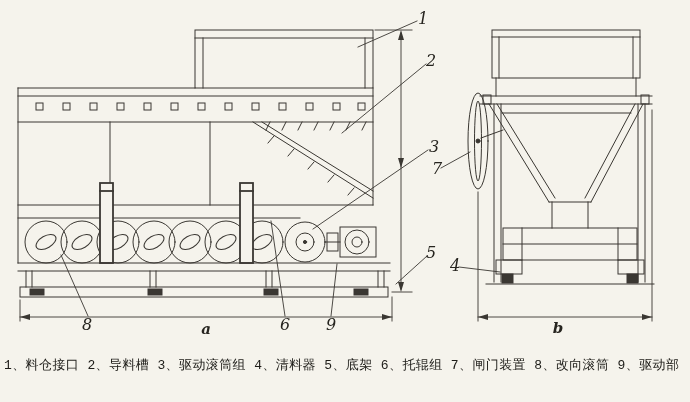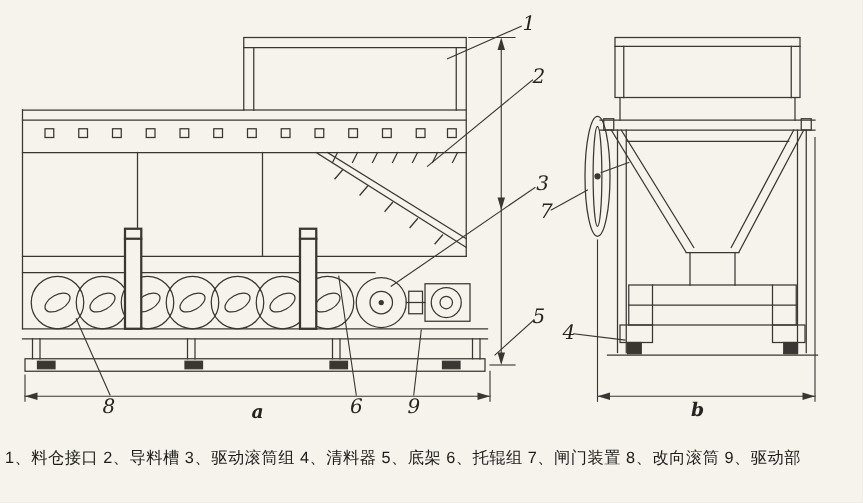--- a/index.html
+++ b/index.html
@@ -24,21 +24,21 @@
   .legend {
     position: absolute;
     left: 4px;
     top: 357px;
     width: 684px;
     font-size: 13px;
     line-height: 17px;
     color: #1d1c18;
     letter-spacing: 0.4px;
     white-space: nowrap;
-    font-family: Liberation Sans, sans-serif;
+    font-family: Liberation Mono, monospace;
   }
   .part-num {
     font-style: italic;
     font-size: 16px;
     fill: #26241f;
     font-family: "DejaVu Serif", serif;
   }
   .dim-letter {
     font-style: italic;
     font-weight: bold;

